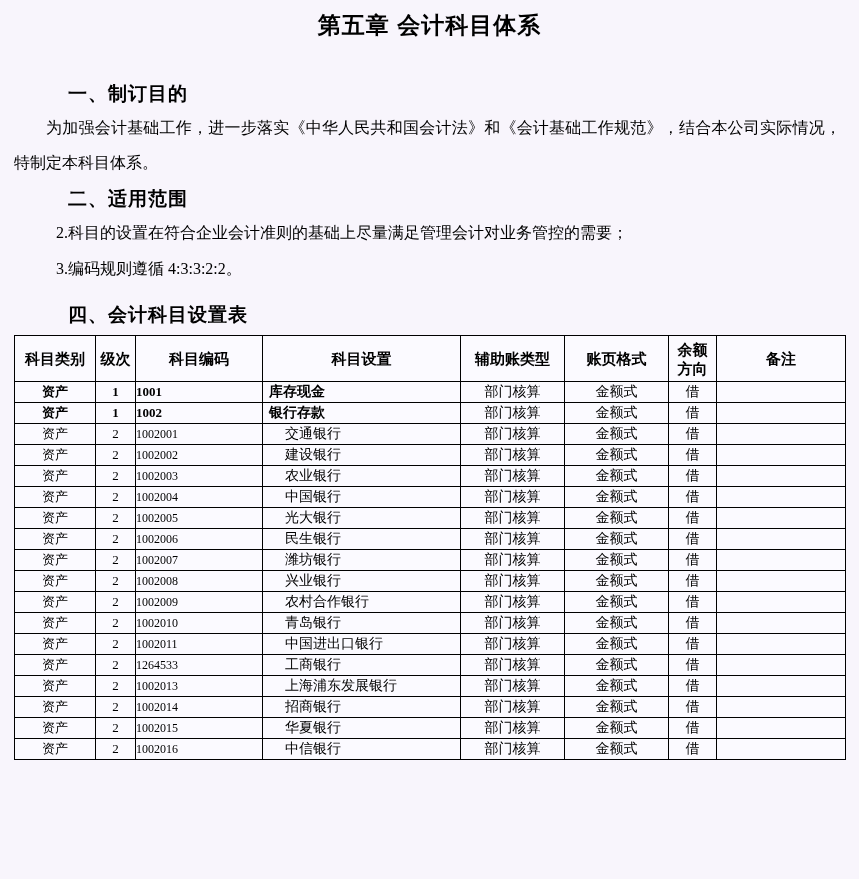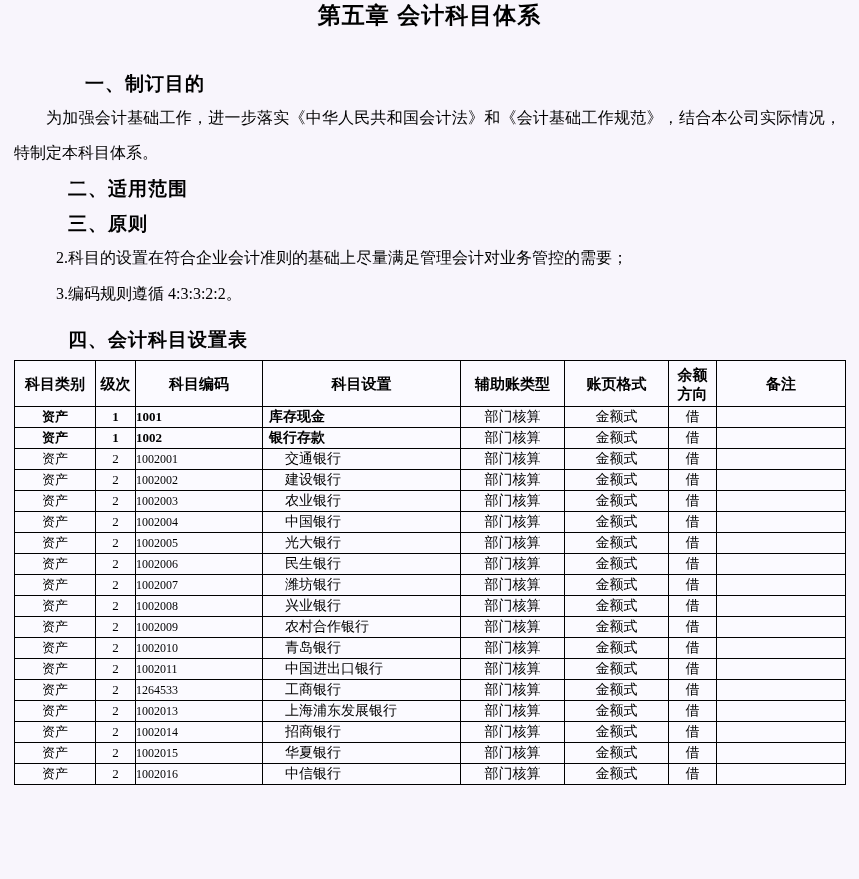--- a/index.html
+++ b/index.html
@@ -19,35 +19,35 @@
     position: relative;
     width: 859px;
     height: 879px;
     box-sizing: border-box;
   }
   .doc-title {
     text-align: center;
     font-size: 23px;
     font-weight: bold;
     letter-spacing: 1px;
-    margin: 0 0 0 0;
+    margin: 10px 0 0 0;
     padding: 0;
     line-height: 30px;
     font-family: "Liberation Sans", "DejaVu Sans", sans-serif;
   }
   .section-heading {
     font-size: 19px;
     font-weight: bold;
     margin: 0;
     padding: 0 0 0 68px;
     line-height: 32px;
     letter-spacing: 1px;
     font-family: "Liberation Sans", "DejaVu Sans", sans-serif;
   }
-  .heading-1 { margin-top: 38px; margin-left: 17px; }
+  .heading-1 { margin-top: 38px; }
   .heading-2 { margin-top: 3px; }
   .heading-3 { margin-top: 3px; }
   .heading-4 { margin-top: 12px; }
   .body-para {
     font-size: 16px;
     line-height: 35px;
     margin: 0;
     padding: 0 18px 0 14px;
     text-indent: 32px;
     text-align: justify;
@@ -130,21 +130,20 @@
 
 <div class="page">
 
   <h1 class="doc-title">第五章 会计科目体系</h1>
 
   <h2 class="section-heading heading-1">一、制订目的</h2>
   <p class="body-para">为加强会计基础工作，进一步落实《中华人民共和国会计法》和《会计基础工作规范》，结合本公司实际情况，特制定本科目体系。</p>
 
   <h2 class="section-heading heading-2">二、适用范围</h2>
 
-  <h2 class="section-heading heading-3">三、原则</h2>
   <p class="list-item">2.科目的设置在符合企业会计准则的基础上尽量满足管理会计对业务管控的需要；</p>
   <p class="list-item">3.编码规则遵循 4:3:3:2:2。</p>
 
   <h2 class="section-heading heading-4">四、会计科目设置表</h2>
 
   <div class="tbl-wrap">
     <table class="acct">
       <colgroup>
         <col class="c-cat">
           <col class="c-lvl">

